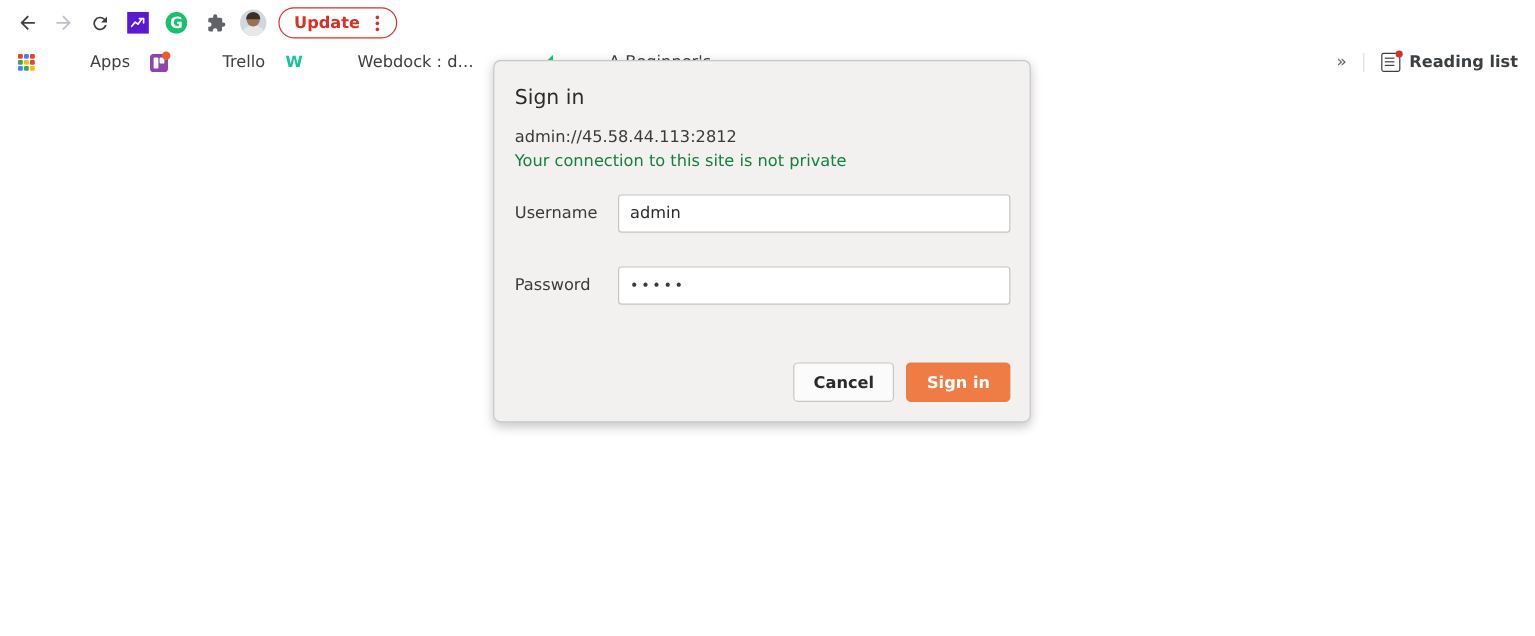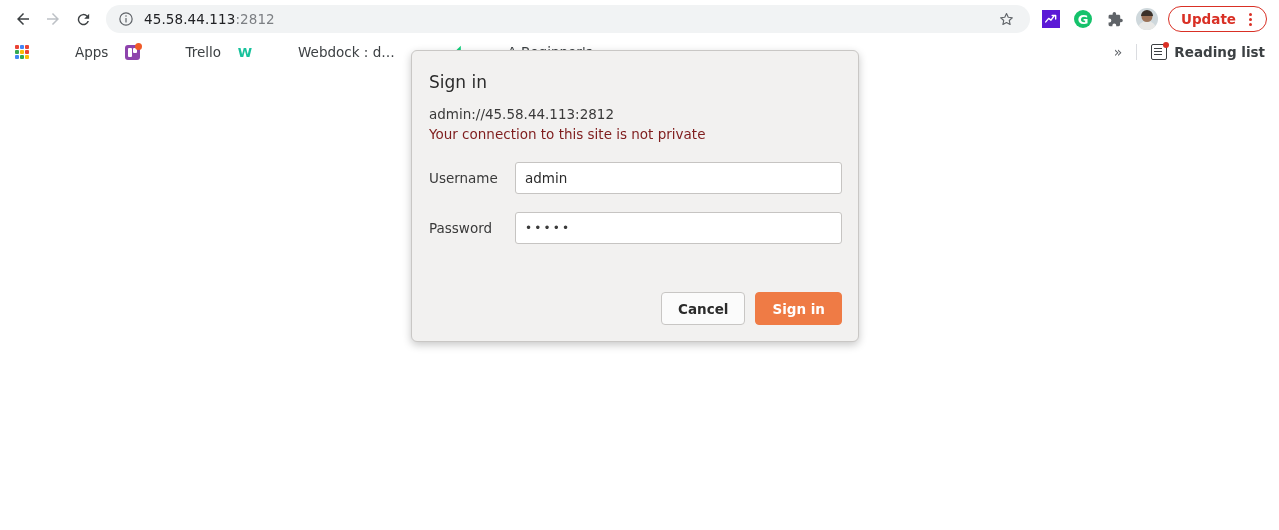--- a/index.html
+++ b/index.html
@@ -318,29 +318,29 @@
     font-weight: 400;
   }
   .dlg-url {
     font-size: 13.5px;
     color: #3a3a3a;
     margin-left: 1px;
     margin-bottom: 4px;
   }
   .dlg-sub {
     font-size: 13.5px;
-    color: #7f1d1d;
+    color: #15803d;
     margin-left: 1px;
     margin-bottom: 20px;
   }
 
   .field-row {
     display: flex;
     align-items: center;
-    margin-bottom: 18px;
+    margin-bottom: 28px;
   }
   .field-label {
     width: 86px;
     font-size: 13.5px;
     color: #3a3a3a;
     flex: none;
     margin-left: 1px;
   }
   .field-input {
     flex: 1 1 auto;
@@ -411,33 +411,20 @@
         <path d="M4 11h12.2l-5.6-5.6L12 4l8 8-8 8-1.4-1.4 5.6-5.6H4z" fill="#bdc1c6"></path>
       </svg>
     </div>
 
     <div class="nav-btn">
       <svg width="17" height="17" viewBox="0 0 24 24">
         <path d="M17.6 6.4A8 8 0 1 0 19.7 14h-2.1a6 6 0 1 1-1.4-6.2L13 11h7V4l-2.4 2.4z" fill="#3c4043"></path>
       </svg>
     </div>
 
-    <div class="omnibox">
-      <svg class="info-icon" viewBox="0 0 24 24">
-        <circle cx="12" cy="12" r="9.2" fill="none" stroke="#5f6368" stroke-width="1.8"></circle>
-        <circle cx="12" cy="7.6" r="1.15" fill="#5f6368"></circle>
-        <rect x="11.1" y="10.4" width="1.8" height="7" rx="0.9" fill="#5f6368"></rect>
-      </svg>
-      <span class="url-text"><span>45.58.44.113</span><span class="url-port">:2812</span></span>
-      <div class="star-btn">
-        <svg width="17" height="17" viewBox="0 0 24 24">
-          <path d="M12 3.6l2.45 5.27 5.75.63-4.3 3.9 1.2 5.66L12 16.2l-5.1 2.86 1.2-5.66-4.3-3.9 5.75-.63z" fill="none" stroke="#5f6368" stroke-width="1.6" stroke-linejoin="round"></path>
-        </svg>
-      </div>
-    </div>
 
     <div class="tb-icon">
       <div class="ext-purple">
         <svg width="14" height="14" viewBox="0 0 24 24">
           <path d="M3 17l5-6 4 3 5-7" fill="none" stroke="#ffffff" stroke-width="2.4" stroke-linecap="round" stroke-linejoin="round"></path>
           <path d="M14 6h6v6" fill="none" stroke="#ffffff" stroke-width="2.4" stroke-linecap="round" stroke-linejoin="round"></path>
         </svg>
       </div>
     </div>
 

